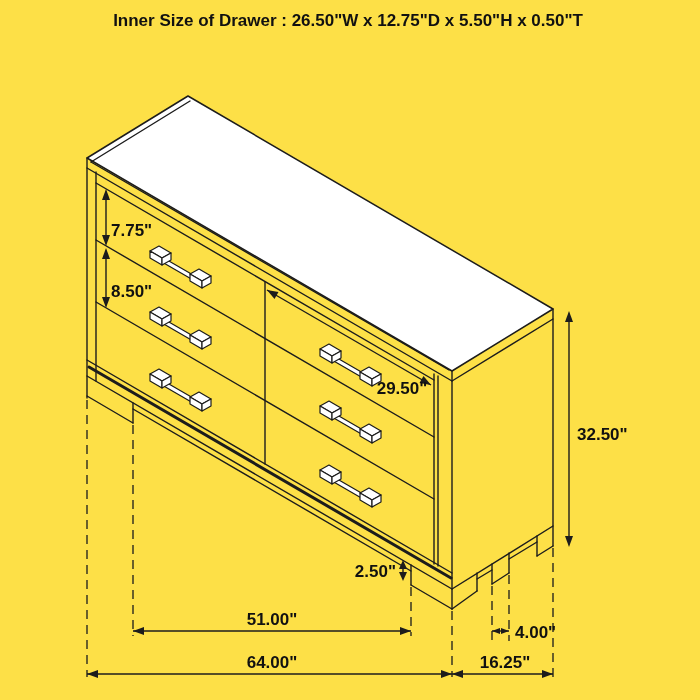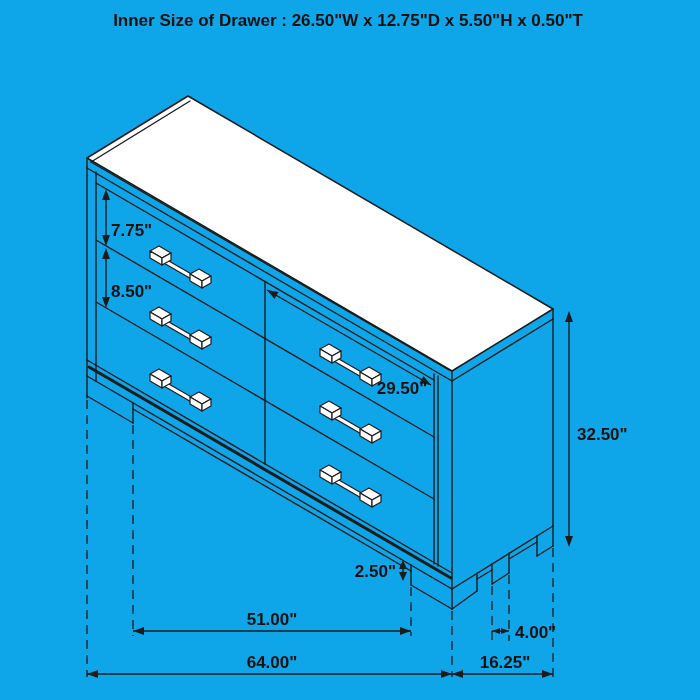--- a/index.html
+++ b/index.html
@@ -1,16 +1,16 @@
 <!DOCTYPE html>
 <html><head>
 <meta charset="utf-8">
 <style>
   html,body{margin:0;padding:0;background:#ffffff;}
-  .stage{position:relative;width:700px;height:700px;background:#0ea5e9;overflow:hidden;
+  .stage{position:relative;width:700px;height:700px;background:#fde047;overflow:hidden;
          font-family:"Liberation Sans", sans-serif;}
   svg{display:block}
   svg text{font-family:"Liberation Sans", sans-serif;font-weight:bold;fill:#111;}
   .ln{stroke:#1c1c1c;stroke-width:1.4;fill:none;stroke-linecap:round;}
   .ln-thick{stroke:#1c1c1c;stroke-width:3;fill:none;stroke-linecap:round;}
   .ln-dash{stroke:#1c1c1c;stroke-width:1.3;fill:none;stroke-dasharray:9 6;}
   .dim{stroke:#1c1c1c;stroke-width:1.4;fill:none;}
   .head{fill:#1c1c1c;stroke:none;}
   .face{fill:#ffffff;stroke:#1c1c1c;stroke-width:1.5;stroke-linejoin:round;}
   .hpart{fill:#ffffff;stroke:#1c1c1c;stroke-width:1.2;stroke-linejoin:round;}

